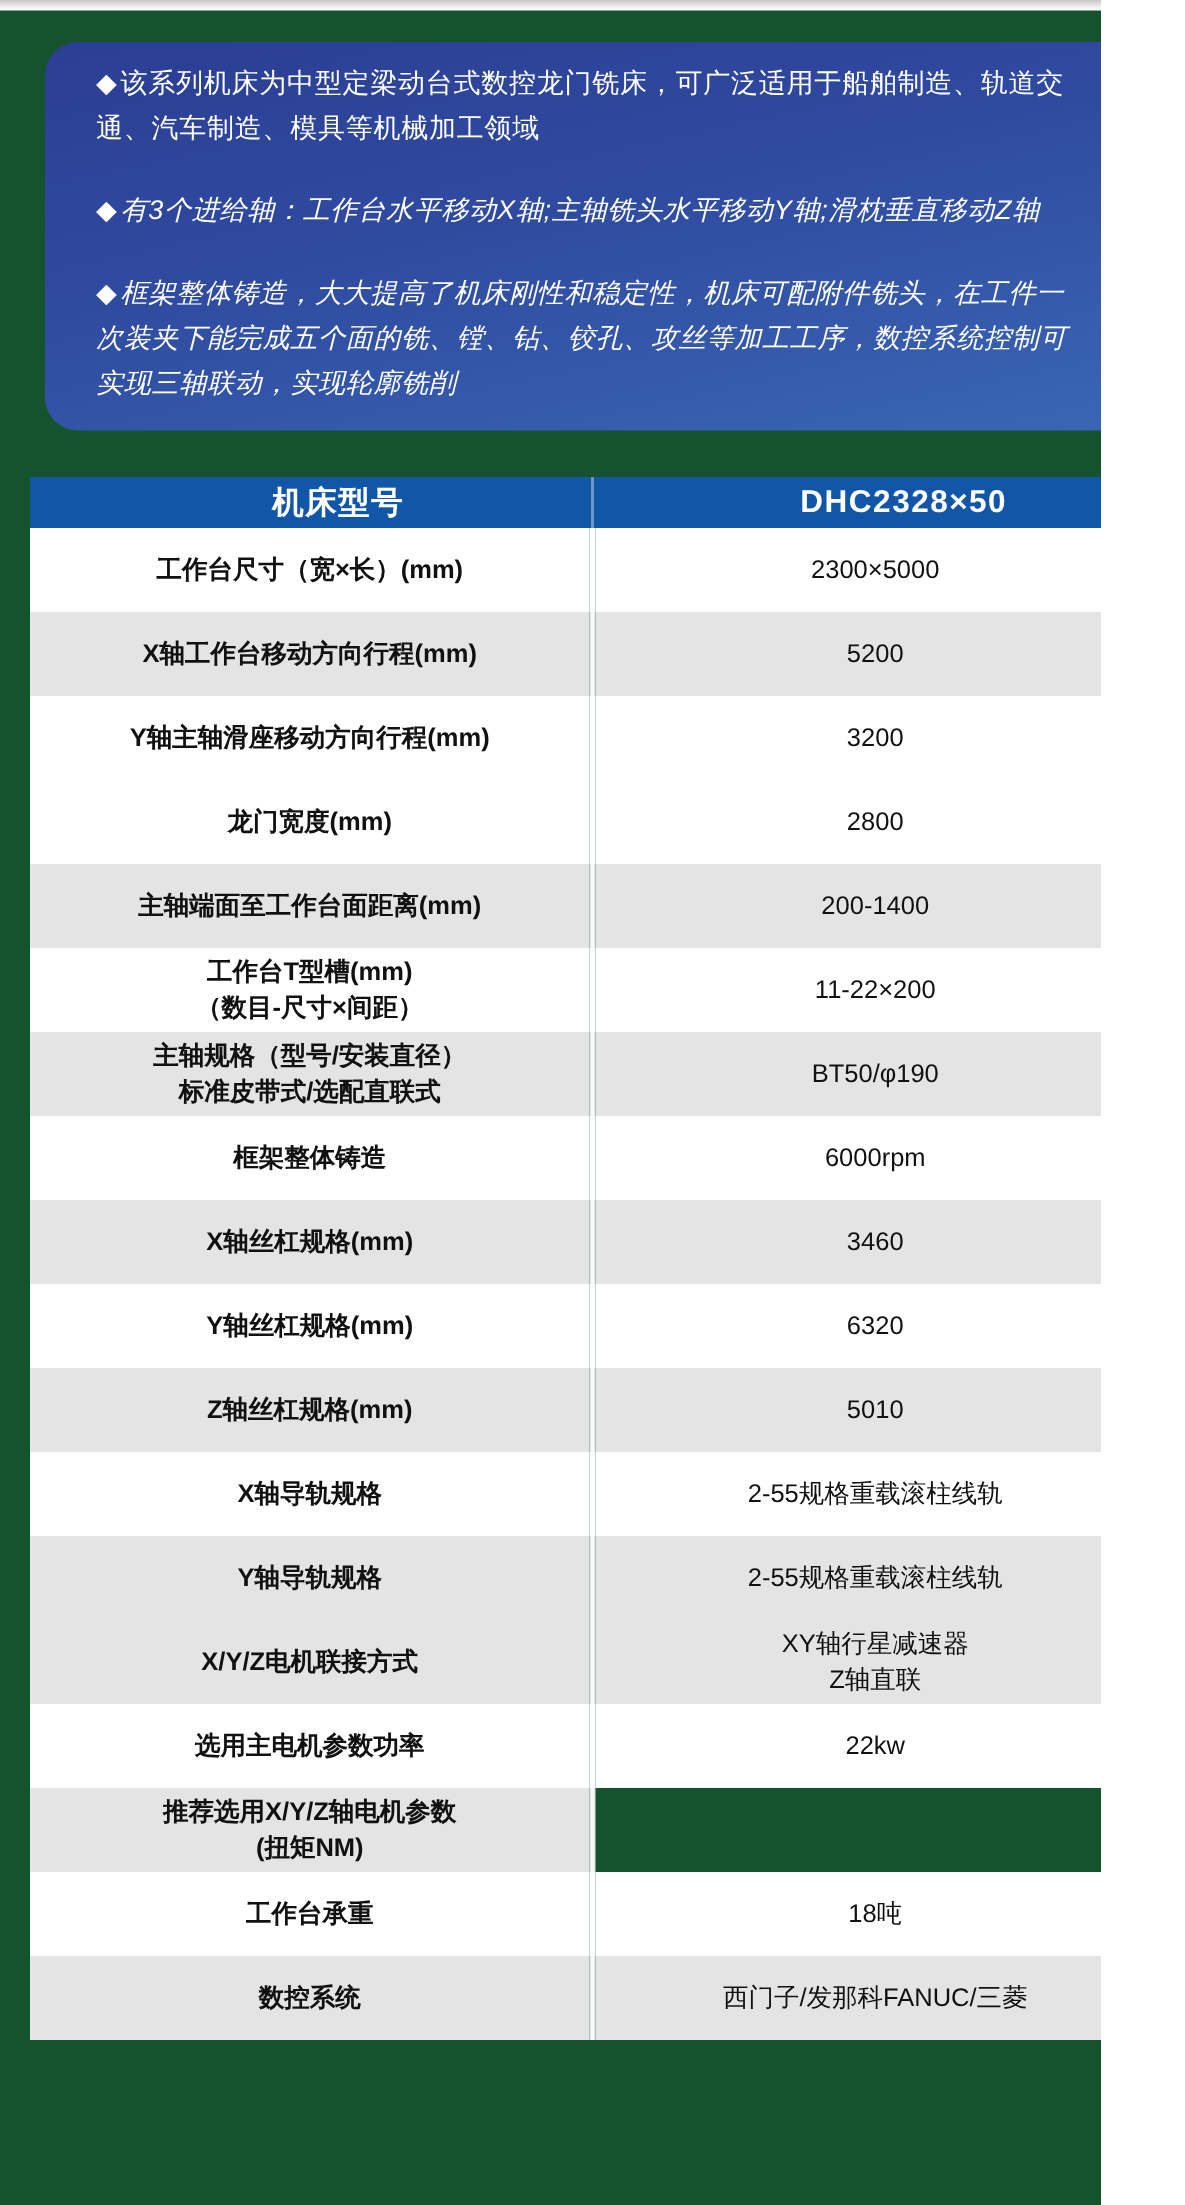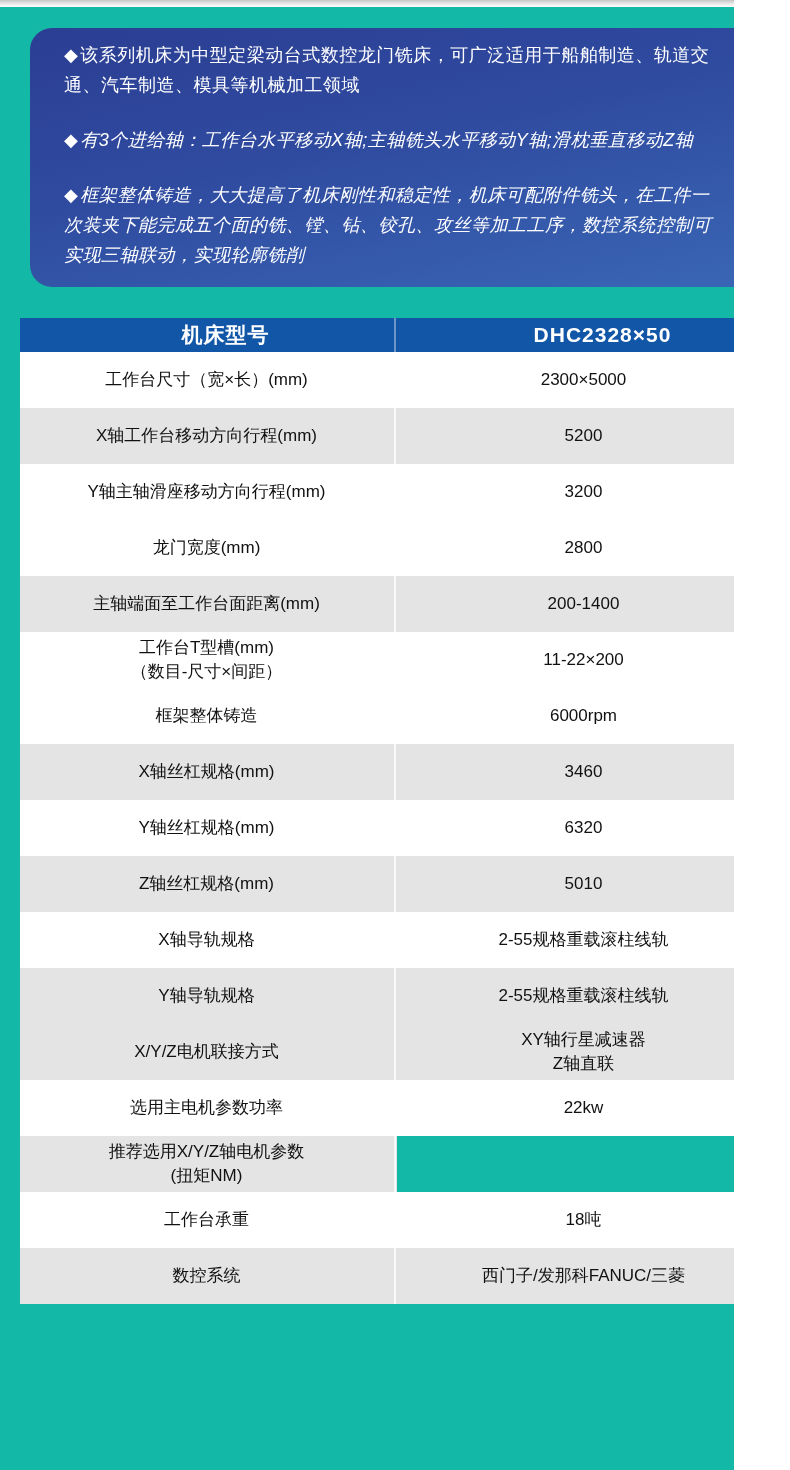--- a/index.html
+++ b/index.html
@@ -5,21 +5,21 @@
   html, body {
     margin: 0;
     padding: 0;
     background: #ffffff;
     font-family: "Liberation Sans", "DejaVu Sans", sans-serif;
   }
   .page {
     position: relative;
     width: 734px;
     height: 1470px;
-    background: #14b8a6;
+    background: #14532d;
     overflow: hidden;
   }
   
   .top-shadow {
     position: absolute;
     top: 0; left: 0;
     width: 790px; height: 7px;
     background: linear-gradient(180deg, #c6c6c6 0%, #e9e9e9 55%, #ffffff 100%);
   }
   
@@ -75,21 +75,21 @@
   .row .cell {
     display: flex;
     flex-direction: column;
     align-items: center;
     justify-content: center;
     text-align: center;
     color: #111111;
     background: #ffffff;
     line-height: 24px;
   }
-  .row .cell.label-cell { font-weight: normal; font-size: 17px; }
+  .row .cell.label-cell { font-weight: bold; font-size: 17px; }
   .row .cell.value-cell { font-weight: 500; font-size: 17px; }
   .row .divider { background: #ffffff; }
   .row.gray .cell { background: var(--row-gray, #e4e4e4); }
   .row.gray .divider {
     background: linear-gradient(90deg, var(--row-gray, #e4e4e4) 0 1px, #f9f9f9 1px 3px, var(--row-gray, #e4e4e4) 3px);
   }
   .cell span:empty { display: none; }
 </style>
 </head>
 <body>
@@ -167,20 +167,30 @@
       <div class="cell label-cell">
           <span>工作台T型槽(mm)</span>
           <span>（数目-尺寸×间距）</span>
         </div>
       <div class="divider"></div>
       <div class="cell value-cell">
           <span>11-22×200</span>
         </div>
     </div>
 
+    <div class="row gray">
+      <div class="cell label-cell">
+          <span>主轴规格（型号/安装直径）</span>
+          <span>标准皮带式/选配直联式</span>
+        </div>
+      <div class="divider"></div>
+      <div class="cell value-cell">
+          <span>BT50/φ190</span>
+        </div>
+    </div>
 
     <div class="row">
       <div class="cell label-cell">
           <span>框架整体铸造</span>
         </div>
       <div class="divider"></div>
       <div class="cell value-cell">
           <span>6000rpm</span>
         </div>
     </div>

